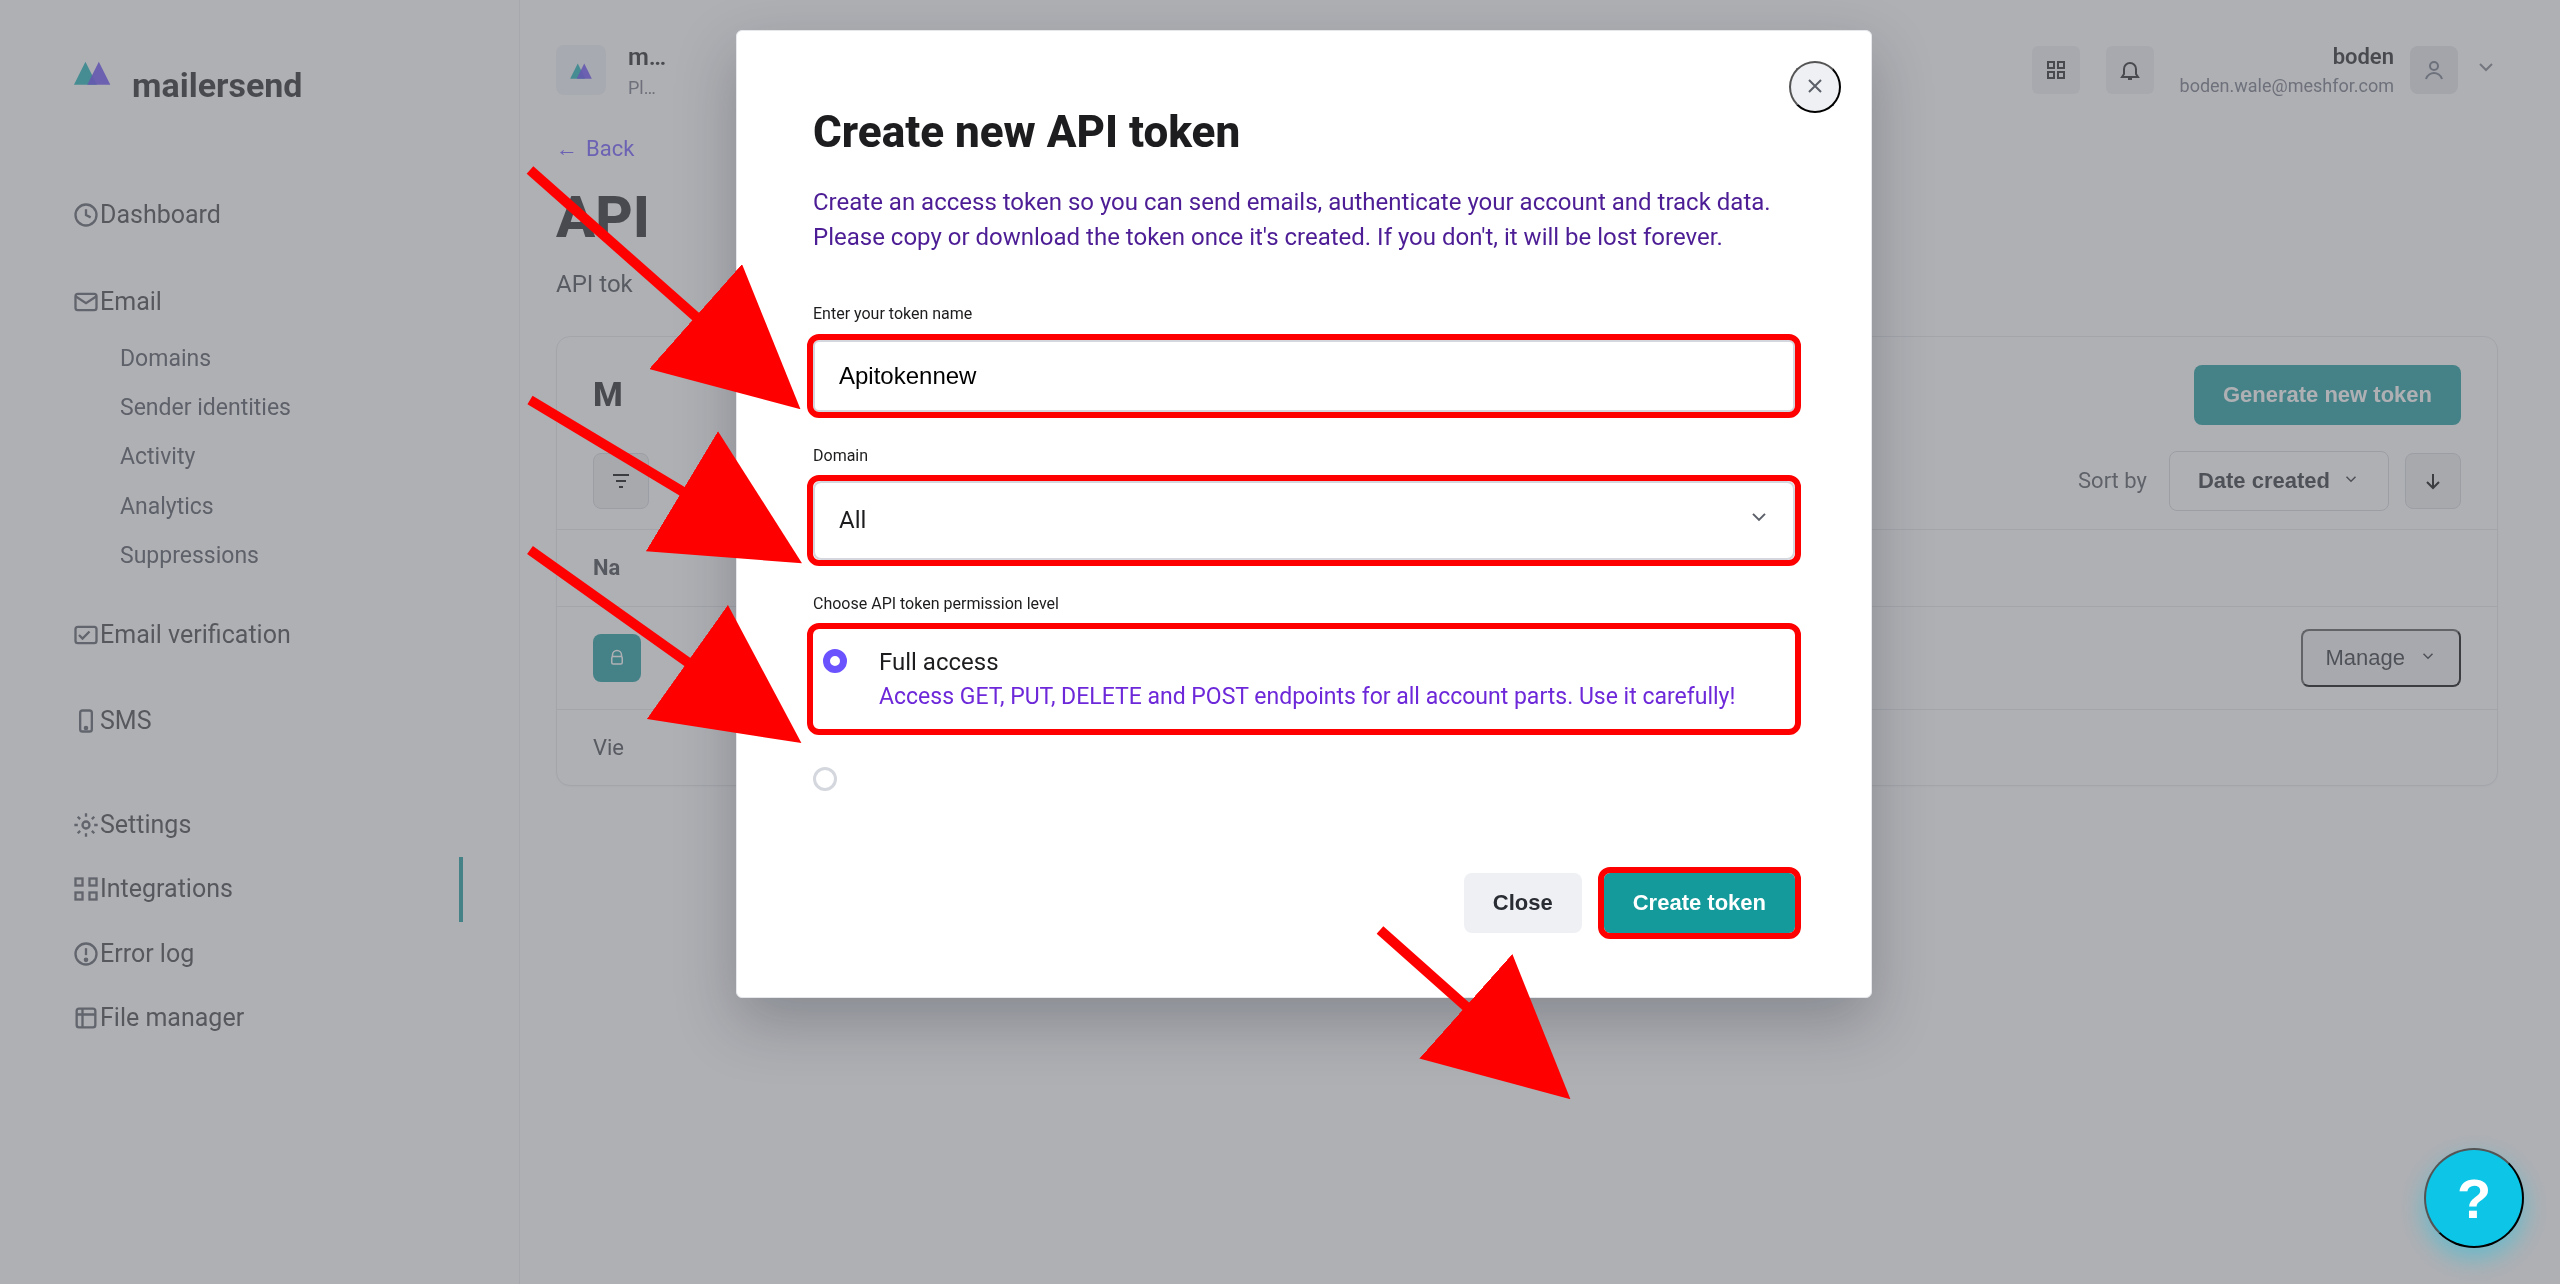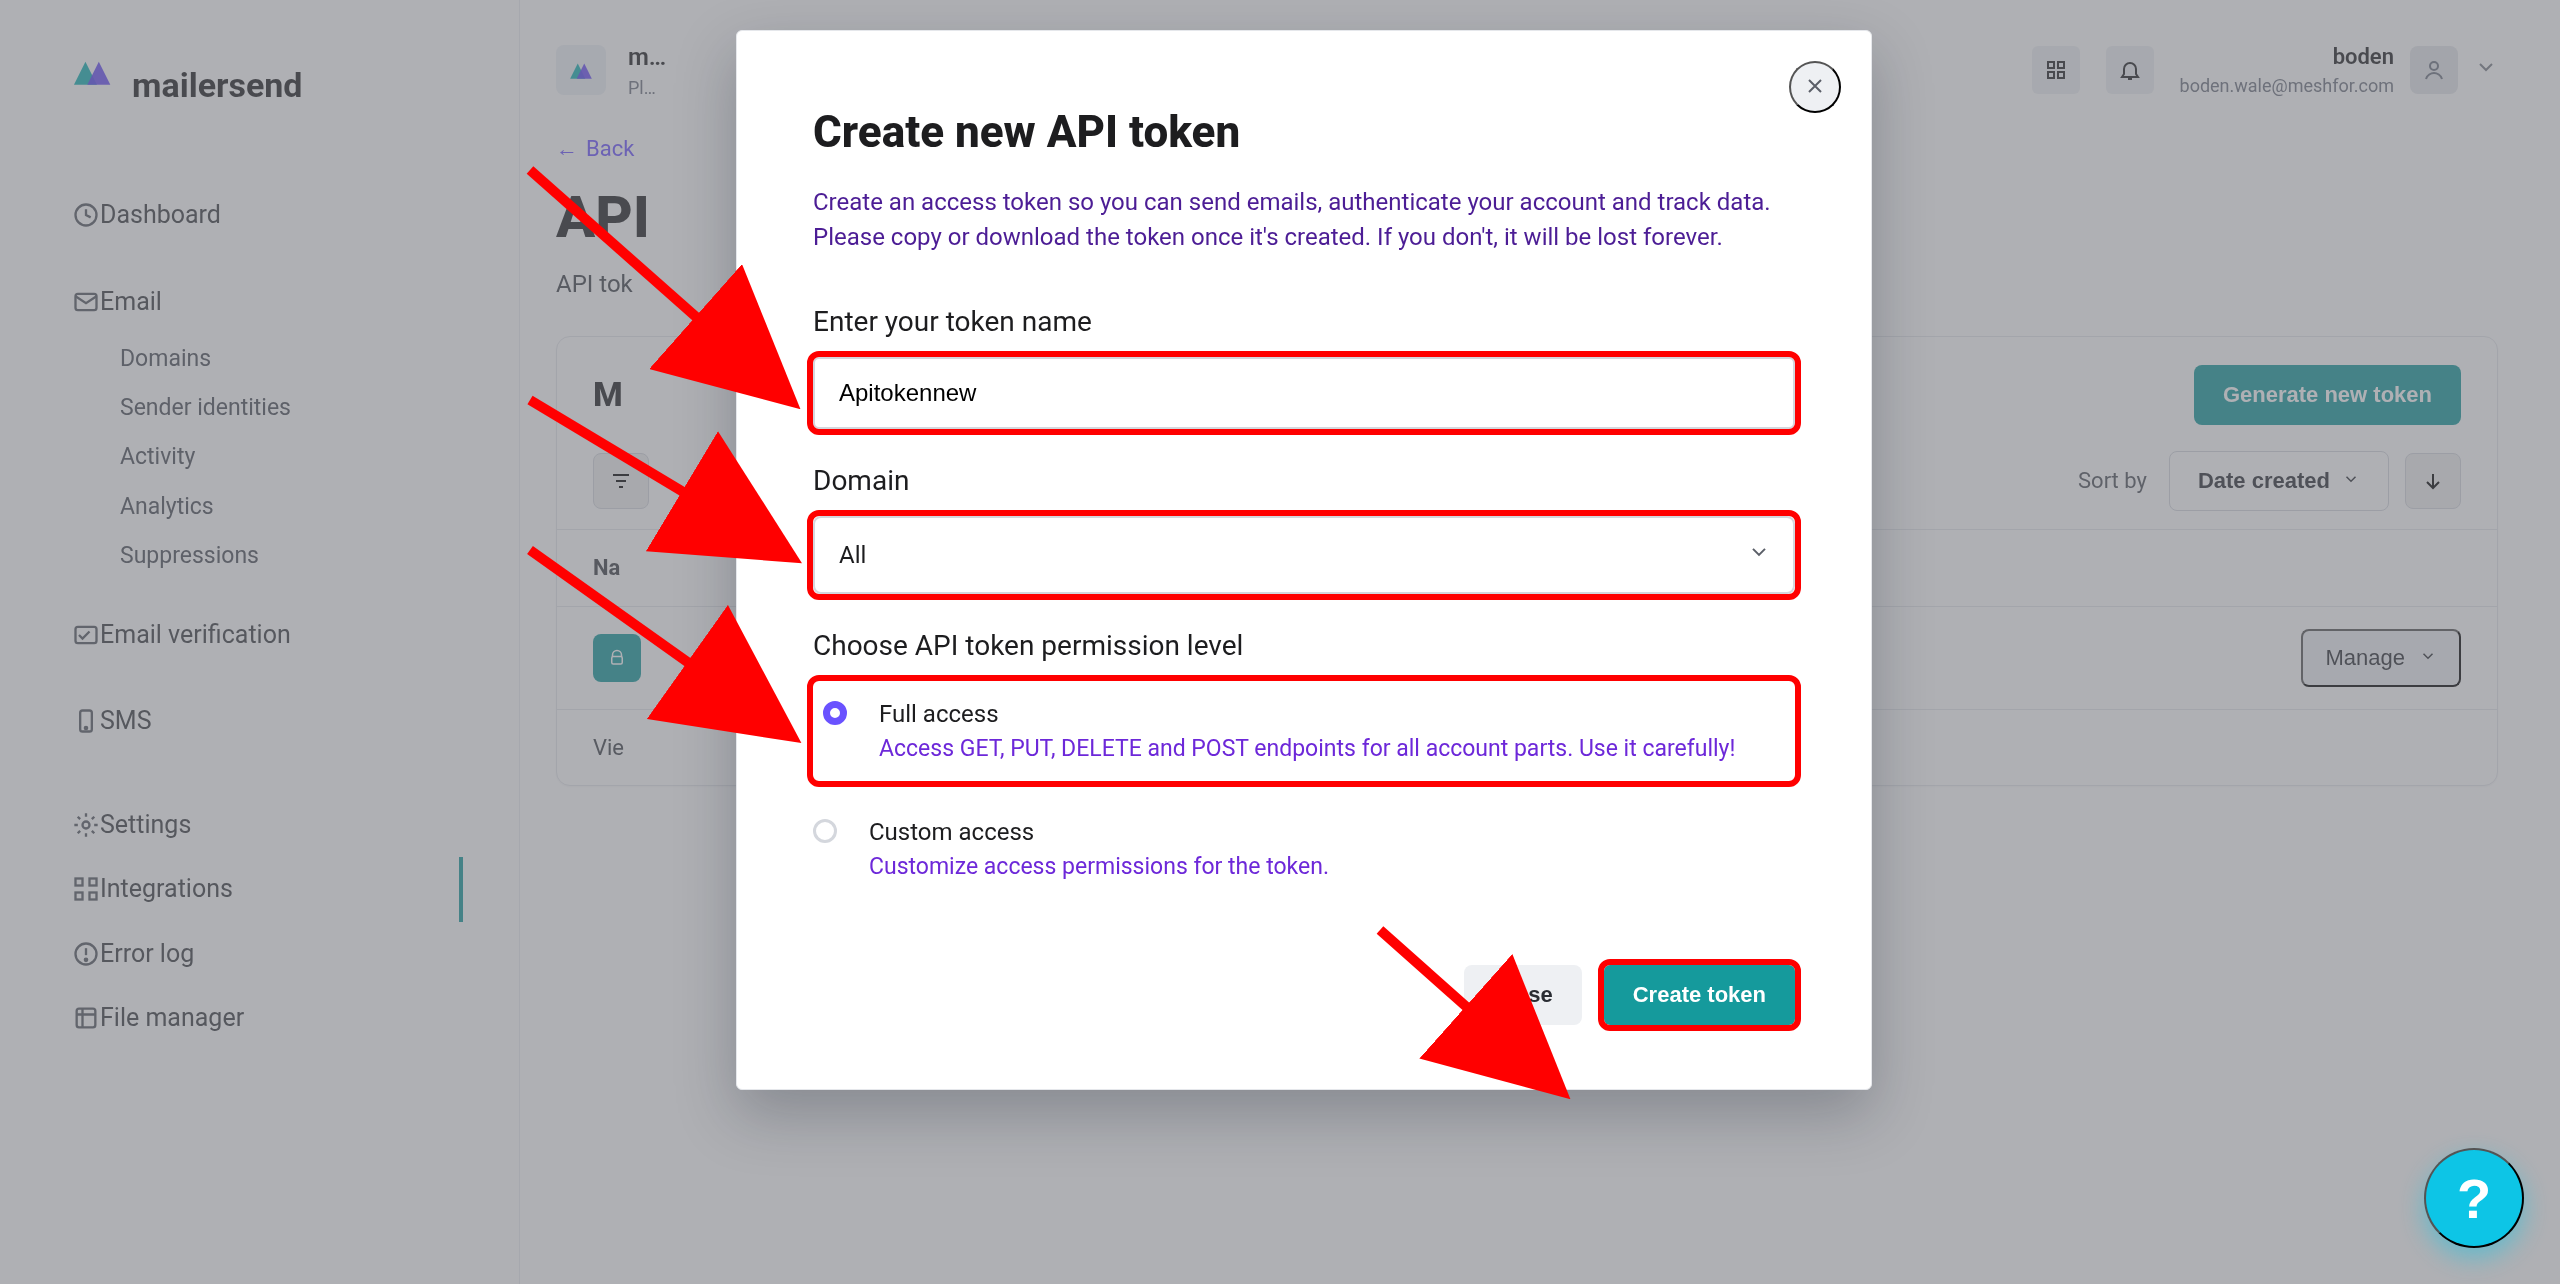--- a/index.html
+++ b/index.html
@@ -96,21 +96,21 @@
     background:#fff; border:1px solid var(--border); border-radius:6px;
     box-shadow:0 24px 60px rgba(17,24,39,.25);
     padding:70px 76px 64px 76px;
   }
   .modal-close{
     position:absolute; right:30px; top:30px; width:52px;height:52px;border-radius:50%;
     background:var(--grey-100); display:flex;align-items:center;justify-content:center;color:#5b5f68;
   }
   .modal h2{font-size:44px;font-weight:800;margin:0 0 20px}
   .modal p.lead{font-size:24px;color:#4c1d95;margin:0 0 48px}
-  .field-label{font-size:28px;margin:0 0 14px}
+  .field-label{font-size:16px;margin:0 0 14px}
   .text-input{
     width:100%; padding:20px 24px; font-size:24px; border-radius:8px;
     border:2px solid var(--grey-300); background:#fff; outline:none;
   }
   .select-row{position:relative}
   .select{
     width:100%; padding:20px 56px 20px 24px; font-size:24px; border-radius:8px;
     border:2px solid var(--grey-300); background:#fff; outline:none; appearance:none;
   }
   .select-chevron{position:absolute;right:24px;top:50%;transform:translateY(-50%);color:#5b5f68}
@@ -423,24 +423,20 @@
     <div class="radio hl" style="padding:16px 10px">
       <span class="radio-dot selected"></span>
       <div>
         <div class="radio-title">Full access</div>
         <div class="radio-desc">Access GET, PUT, DELETE and POST endpoints for all account parts. Use it carefully!</div>
       </div>
     </div>
 
     <div class="radio mt-24">
       <span class="radio-dot"></span>
-      <div>
-        <div class="radio-title">Custom access</div>
-        <div class="radio-desc">Customize access permissions for the token.</div>
-      </div>
     </div>
   </div>
 
   <div class="modal-actions">
     <button class="btn btn-grey">Close</button>
     <button class="btn btn-teal hl">Create token</button>
   </div>
 </div>
 
 <div class="annot">

